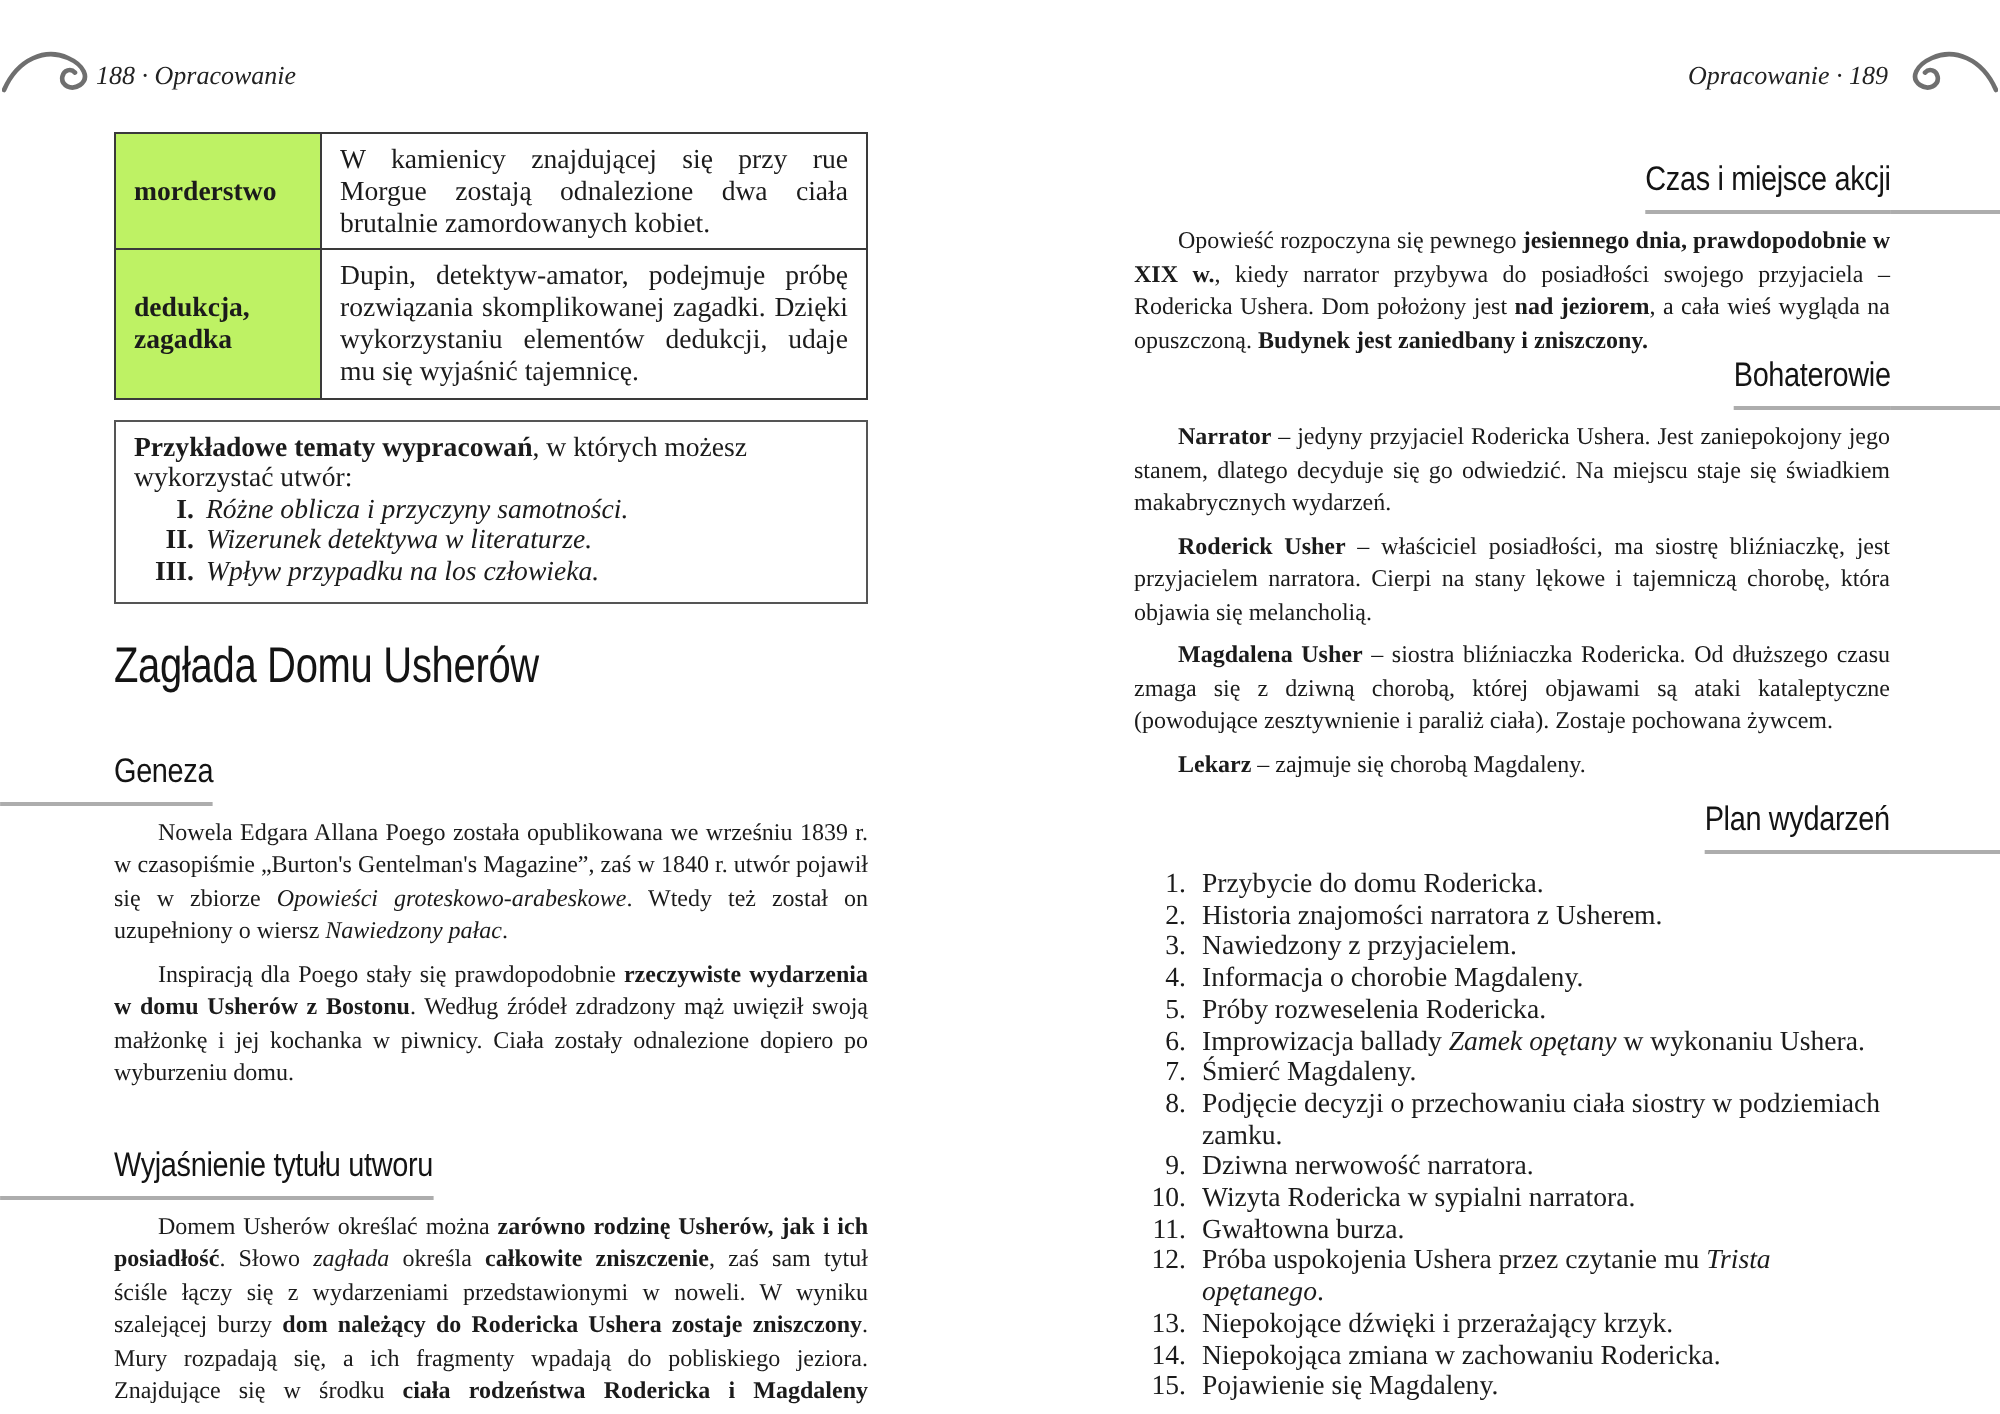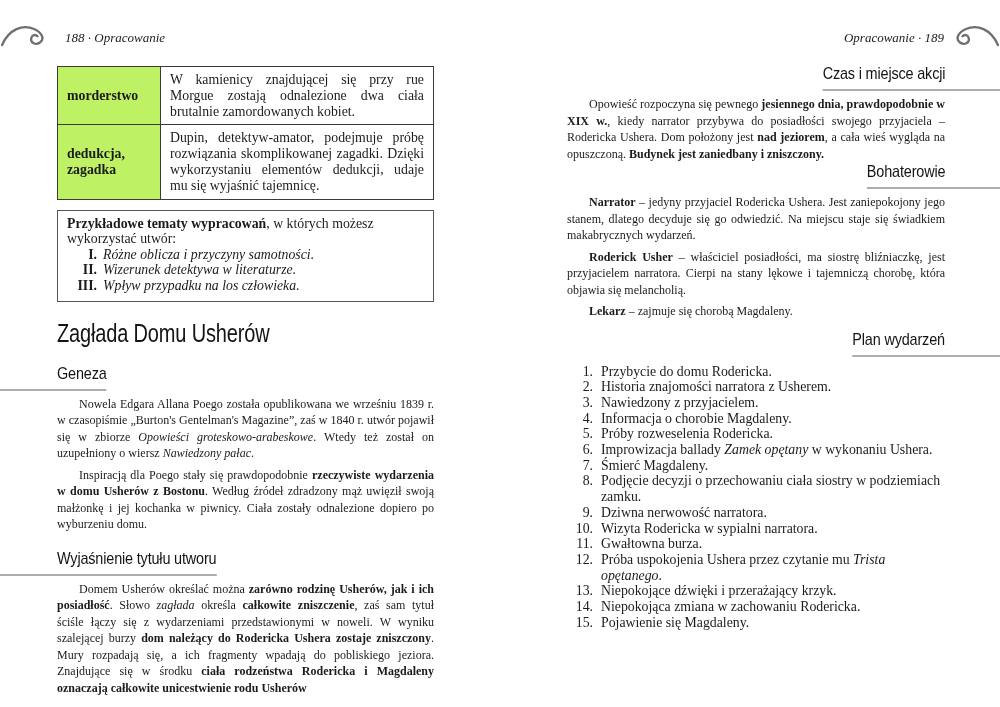--- a/index.html
+++ b/index.html
@@ -1,21 +1,21 @@
 <!DOCTYPE html>
 <html><head>
 <meta charset="utf-8">
 <style>
   html,body{margin:0;padding:0;background:#e8e8e8;}
   .canvas{position:relative;width:1000px;height:707px;background:#ffffff;overflow:hidden;
           font-family:"Liberation Serif",serif;color:#1b1b1b;margin:0 auto;}
 
   
   .runhead{position:absolute;top:30px;font-style:italic;font-size:13px;color:#222;}
-  .runhead.lh{left:65px;}
+  .runhead.lh{left:48px;}
   .runhead.rh{right:56px;}
   .orn{position:absolute;top:22px;}
   .orn.left{left:1px;}
   .orn.right{right:1px;transform:scaleX(-1);}
 
   
   .col{position:absolute;top:0;}
   .left-col{left:57px;width:377px;}
   .right-col{left:567px;width:378px;}
 
@@ -33,27 +33,27 @@
 
   
   .title{font-family:"Liberation Sans",sans-serif;font-weight:400;font-size:25px;color:#141414;
          margin:16px 0 0;line-height:30px;letter-spacing:-0.2px;
          transform:scaleX(0.8);transform-origin:left center;white-space:nowrap;}
 
   
   .sec h3{font-family:"Liberation Sans",sans-serif;font-weight:400;font-size:17px;color:#141414;
           display:inline-block;position:relative;margin:0;padding-bottom:5px;line-height:20px;
           border-bottom:2px solid #adadad;letter-spacing:-0.2px;white-space:nowrap;}
-  .lsec{margin-top:16px;}
+  .lsec{margin-top:28px;}
   .lsec h3{transform:scaleX(0.85);transform-origin:left bottom;}
   .lsec h3::before{content:"";position:absolute;left:-67px;bottom:-2px;width:67px;border-bottom:2px solid #adadad;}
   .rsec{text-align:right;}
   .rsec h3{transform:scaleX(0.85);transform-origin:right bottom;}
   .rsec h3::after{content:"";position:absolute;right:-65px;bottom:-2px;width:65px;border-bottom:2px solid #adadad;}
-  .rsec.first{margin-top:64px;}
+  .rsec.first{margin-top:80px;}
   .rsec.mid{}
   .rsec.last{margin-top:10px;}
 
   
   .body{font-size:12px;line-height:16.5px;margin:5px 0 0;text-align:justify;text-indent:22px;}
   .b{font-weight:bold;}
   .i{font-style:italic;}
   .paras{text-align:justify;}
 
   
@@ -137,20 +137,21 @@
     </div>
 
     <div class="sec rsec mid">
       <h3>Bohaterowie</h3>
       <div class="paras">
 
           <p class="body"><span class="b">Narrator</span><span> – jedyny przyjaciel Rodericka Ushera. Jest zaniepokojony jego stanem, dlatego decyduje się go odwiedzić. Na miejscu staje się świadkiem makabrycznych wydarzeń.</span></p>
 
           <p class="body"><span class="b">Roderick Usher</span><span> – właściciel posiadłości, ma siostrę bliźniaczkę, jest przyjacielem narratora. Cierpi na stany lękowe i tajemniczą chorobę, która objawia się melancholią.</span></p>
 
+          <p class="body"><span class="b">Magdalena Usher</span><span> – siostra bliźniaczka Rodericka. Od dłuższego czasu zmaga się z dziwną chorobą, której objawami są ataki kataleptyczne (powodujące zesztywnienie i paraliż ciała). Zostaje pochowana żywcem.</span></p>
 
           <p class="body"><span class="b">Lekarz</span><span> – zajmuje się chorobą Magdaleny.</span></p>
         </div>
     </div>
 
     <div class="sec rsec last">
       <h3>Plan wydarzeń</h3>
       <ol class="plan">
 
           <li>

